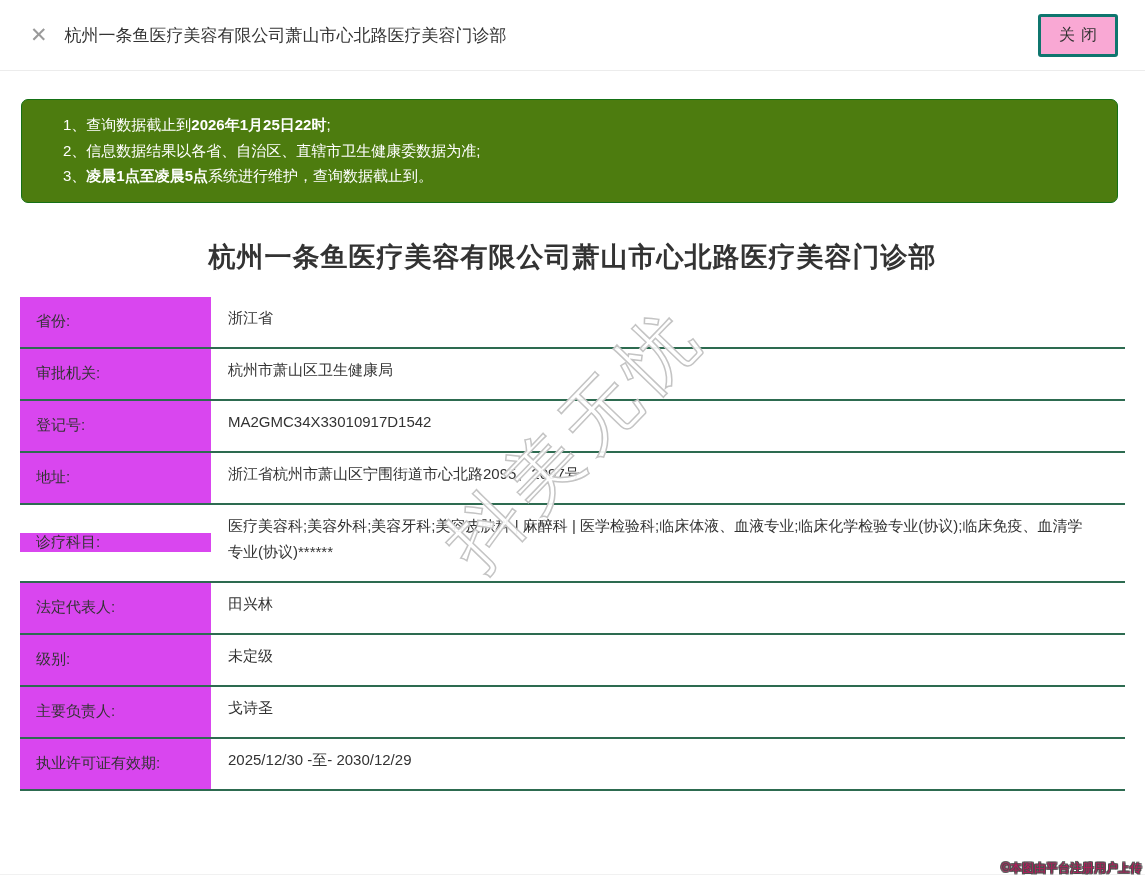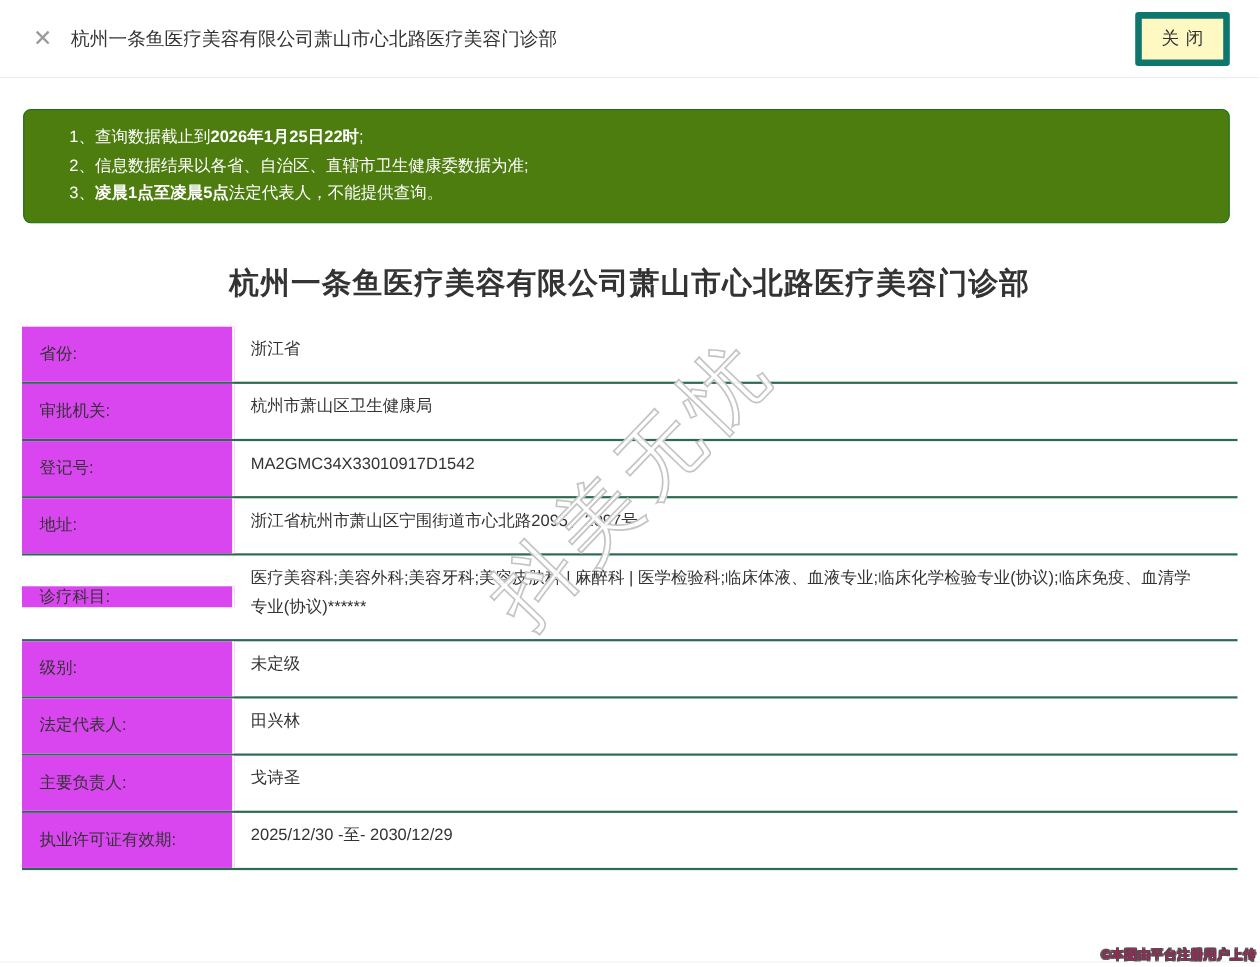--- a/index.html
+++ b/index.html
@@ -15,21 +15,21 @@
     height:71px; border-bottom:1px solid #ececec;
     display:flex; align-items:center; padding:0 27px 0 30px;
   }
   .close-x {
     font-size:21px; color:#9a9a9a; line-height:1; cursor:pointer;
     font-family:"DejaVu Sans",sans-serif;
   }
   .header-title { margin-left:17px; font-size:17px; color:#333; }
   .header-spacer { flex:1; }
   .btn-close-top {
-    border:6px solid #0f766e; background:#fef9c3; border-radius:3px;
+    border:3px solid #0f766e; background:#f9a8d4; border-radius:3px;
     padding:8px 12px 8px 18px; font-size:16px; color:#333;
     letter-spacing:6px; cursor:pointer;
     font-family:"Liberation Sans","DejaVu Sans",sans-serif;
   }
 
   
   .notice {
     margin:28px 27px 0 21px;
     background:#4d7c0f; border:1px solid #157015; border-radius:7px;
     padding:12px 18px 13px 0;
@@ -94,21 +94,21 @@
 </div>
 
 <div class="notice">
   <div class="notice-item">
     <span>1、</span><span>查询数据截止到</span><b>2026年1月25日22时</b><span>;</span>
   </div>
   <div class="notice-item">
     <span>2、</span><span>信息数据结果以各省、自治区、直辖市卫生健康委数据为准;</span><b></b><span></span>
   </div>
   <div class="notice-item">
-    <span>3、</span><span></span><b>凌晨1点至凌晨5点</b><span>法定代表人，不能提供查询。</span>
+    <span>3、</span><span></span><b>凌晨1点至凌晨5点</b><span>系统进行维护，查询数据截止到。</span>
   </div>
 </div>
 
 <div class="main-title">杭州一条鱼医疗美容有限公司萧山市心北路医疗美容门诊部</div>
 
 <div class="table">
   <div class="trow">
     <div class="tlabel">省份:</div>
     <div class="tvalue">浙江省</div>
   </div>
@@ -122,26 +122,26 @@
   </div>
   <div class="trow">
     <div class="tlabel">地址:</div>
     <div class="tvalue">浙江省杭州市萧山区宁围街道市心北路2095、2097号</div>
   </div>
   <div class="trow tall">
     <div class="tlabel">诊疗科目:</div>
     <div class="tvalue">医疗美容科;美容外科;美容牙科;美容皮肤科 | 麻醉科 | 医学检验科;临床体液、血液专业;临床化学检验专业(协议);临床免疫、血清学专业(协议)******</div>
   </div>
   <div class="trow">
+    <div class="tlabel">法定代表人:</div>
+    <div class="tvalue">田兴林</div>
+  </div>
+  <div class="trow">
     <div class="tlabel">级别:</div>
     <div class="tvalue">未定级</div>
-  </div>
-  <div class="trow">
-    <div class="tlabel">法定代表人:</div>
-    <div class="tvalue">田兴林</div>
   </div>
   <div class="trow">
     <div class="tlabel">主要负责人:</div>
     <div class="tvalue">戈诗圣</div>
   </div>
   <div class="trow">
     <div class="tlabel">执业许可证有效期:</div>
     <div class="tvalue">2025/12/30 -至- 2030/12/29</div>
   </div>
 </div>

